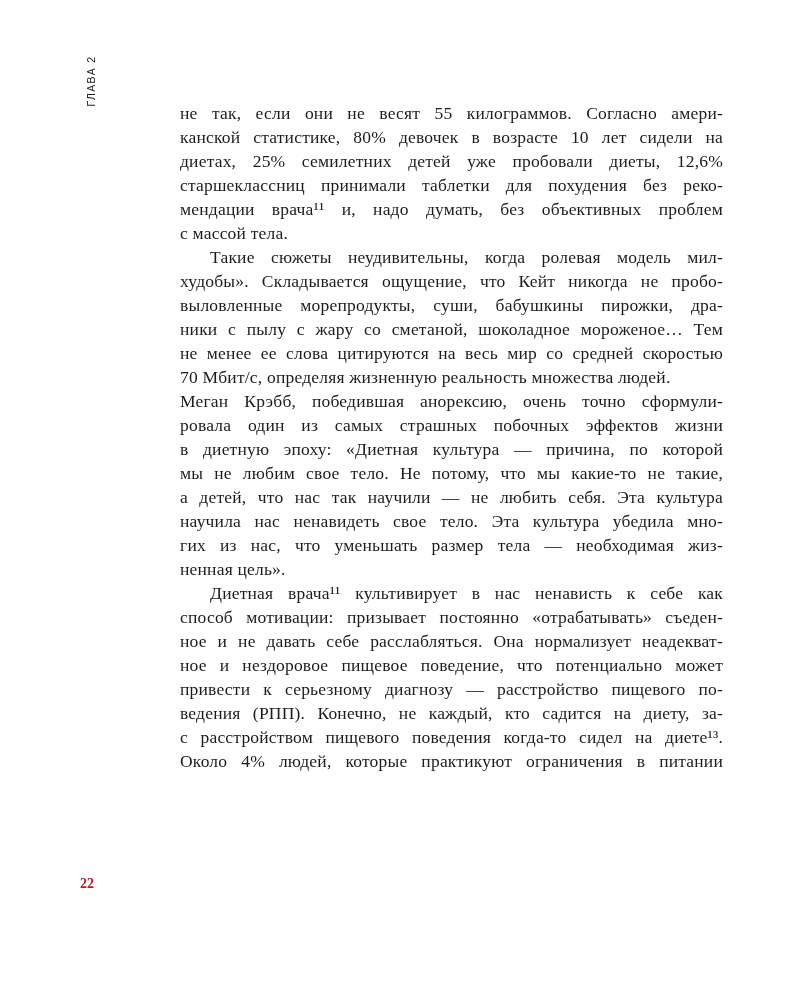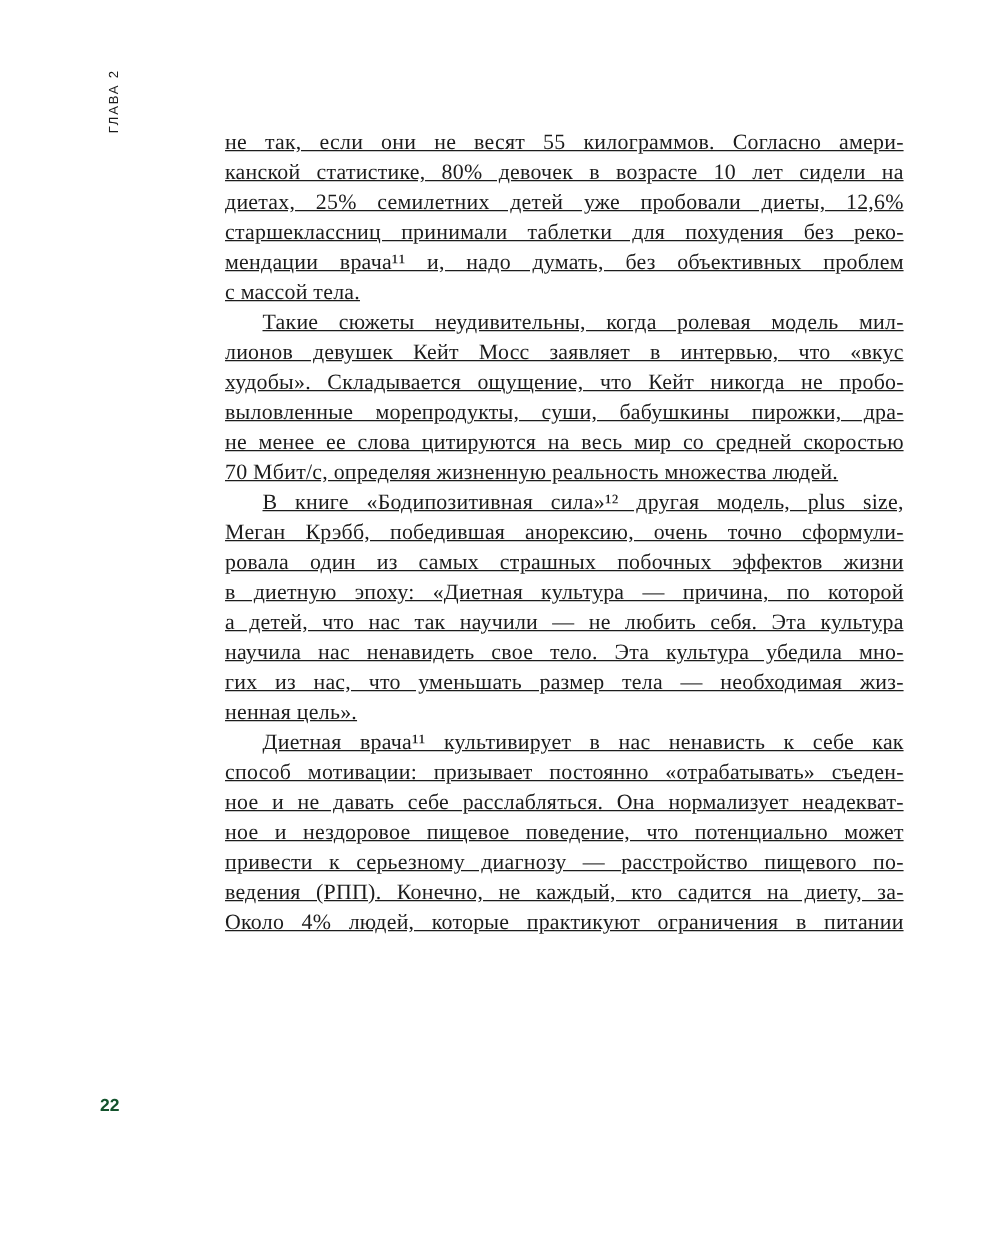--- a/index.html
+++ b/index.html
@@ -31,32 +31,31 @@
     letter-spacing: 1.4px;
     color: #1a1a1a;
     text-align: center;
     white-space: nowrap;
     line-height: 14px;
   }
   .page-number {
     position: absolute;
     left: 80px;
     top: 872px;
-    font-family: Liberation Sans, sans-serif;
+    font-family: Liberation Serif, serif;
     font-size: 14px;
     font-weight: 700;
-    color: #14532d;
+    color: #b91c1c;
     line-height: 24px;
   }
   .text-block {
     position: absolute;
     left: 180px;
     top: 101px;
     width: 543px;
-    text-decoration: underline;
   }
   .paragraph { margin: 0; padding: 0; }
   .line {
     height: 24px;
     line-height: 24px;
     font-size: 17.5px;
     letter-spacing: 0.2px;
     text-align: justify;
     text-align-last: justify;
     overflow: hidden;
@@ -79,42 +78,43 @@
       <div class="line">не так, если они не весят 55 килограммов. Согласно амери-</div>
       <div class="line">канской статистике, 80% девочек в возрасте 10 лет сидели на</div>
       <div class="line">диетах, 25% семилетних детей уже пробовали диеты, 12,6%</div>
       <div class="line">старшеклассниц принимали таблетки для похудения без реко-</div>
       <div class="line">мендации врача¹¹ и, надо думать, без объективных проблем</div>
       <div class="line end">с массой тела.</div>
     </div>
 
     <div class="paragraph">
       <div class="line indent">Такие сюжеты неудивительны, когда ролевая модель мил-</div>
-      <div class="line">лионов девушек Кейт Мосс заявляет в интервью, что «вкус</div>
       <div class="line">худобы». Складывается ощущение, что Кейт никогда не пробо-</div>
       <div class="line">выловленные морепродукты, суши, бабушкины пирожки, дра-</div>
+      <div class="line">ники с пылу с жару со сметаной, шоколадное мороженое… Тем</div>
       <div class="line">не менее ее слова цитируются на весь мир со средней скоростью</div>
       <div class="line end">70 Мбит/с, определяя жизненную реальность множества людей.</div>
     </div>
 
     <div class="paragraph">
-      <div class="line indent">В книге «Бодипозитивная сила»¹² другая модель, plus size,</div>
       <div class="line">Меган Крэбб, победившая анорексию, очень точно сформули-</div>
       <div class="line">ровала один из самых страшных побочных эффектов жизни</div>
       <div class="line">в диетную эпоху: «Диетная культура — причина, по которой</div>
+      <div class="line">мы не любим свое тело. Не потому, что мы какие-то не такие,</div>
       <div class="line">а детей, что нас так научили — не любить себя. Эта культура</div>
       <div class="line">научила нас ненавидеть свое тело. Эта культура убедила мно-</div>
       <div class="line">гих из нас, что уменьшать размер тела — необходимая жиз-</div>
       <div class="line end">ненная цель».</div>
     </div>
 
     <div class="paragraph">
       <div class="line indent">Диетная врача¹¹ культивирует в нас ненависть к себе как</div>
       <div class="line">способ мотивации: призывает постоянно «отрабатывать» съеден-</div>
       <div class="line">ное и не давать себе расслабляться. Она нормализует неадекват-</div>
       <div class="line">ное и нездоровое пищевое поведение, что потенциально может</div>
       <div class="line">привести к серьезному диагнозу — расстройство пищевого по-</div>
       <div class="line">ведения (РПП). Конечно, не каждый, кто садится на диету, за-</div>
+      <div class="line">с расстройством пищевого поведения когда-то сидел на диете¹³.</div>
       <div class="line">Около 4% людей, которые практикуют ограничения в питании</div>
     </div>
 
   </div>
 </div>
 
 </body></html>

